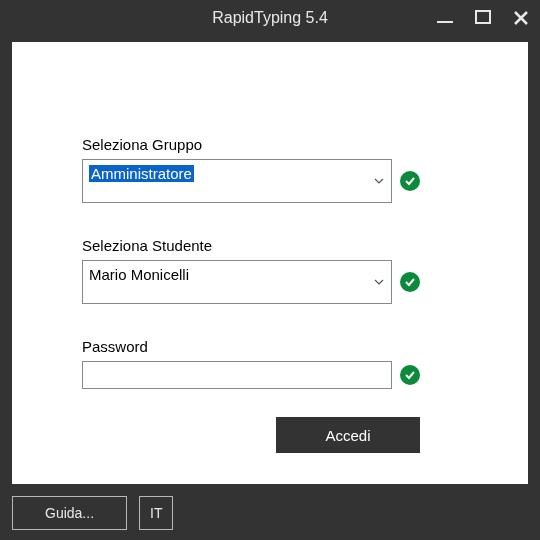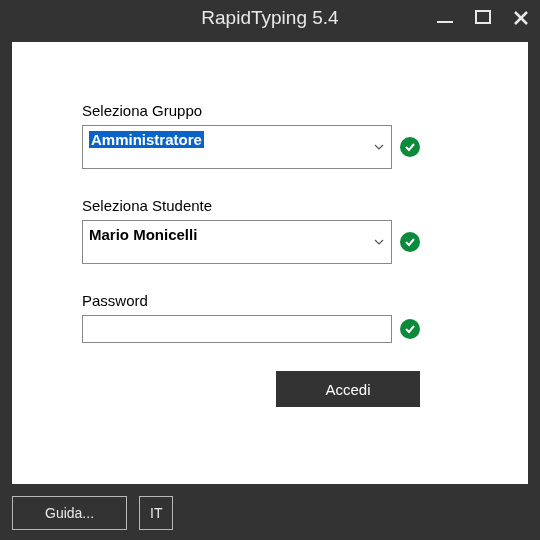--- a/index.html
+++ b/index.html
@@ -14,21 +14,21 @@
     height: 36px;
     display: flex;
     align-items: center;
     color: #e8e8e8;
     position: relative;
   }
   .titlebar-title {
     position: absolute;
     left: 50%;
     transform: translateX(-50%);
-    font-size: 19px;
+    font-size: 16px;
   }
   .titlebar-controls {
     position: absolute;
     right: 8px;
     top: 0;
     height: 36px;
     display: flex;
     align-items: center;
     gap: 16px;
   }
@@ -46,32 +46,32 @@
     position: absolute;
     left: 70px;
     top: 60px;
     width: 360px;
   }
   .field-block { margin-bottom: 28px; }
   .field-label {
     font-size: 15px;
     color: #000;
     margin-bottom: 6px;
+    margin-top: 34px;
   }
   .row { display:flex; align-items:center; gap:8px; }
   .combo {
     flex: 0 0 310px;
     height: 44px;
     border: 1px solid #888;
     background: #fff;
     display:flex; align-items:center;
     position: relative;
     padding: 0 22px 16px 6px;
     font-size: 15px;
-    font-weight: bold;
   }
   .combo .sel {
     display:inline-block;
   }
   .combo .sel.highlight {
     background: #0a63c9;
     color: #fff;
     padding: 0 2px;
   }
   .combo .caret {

